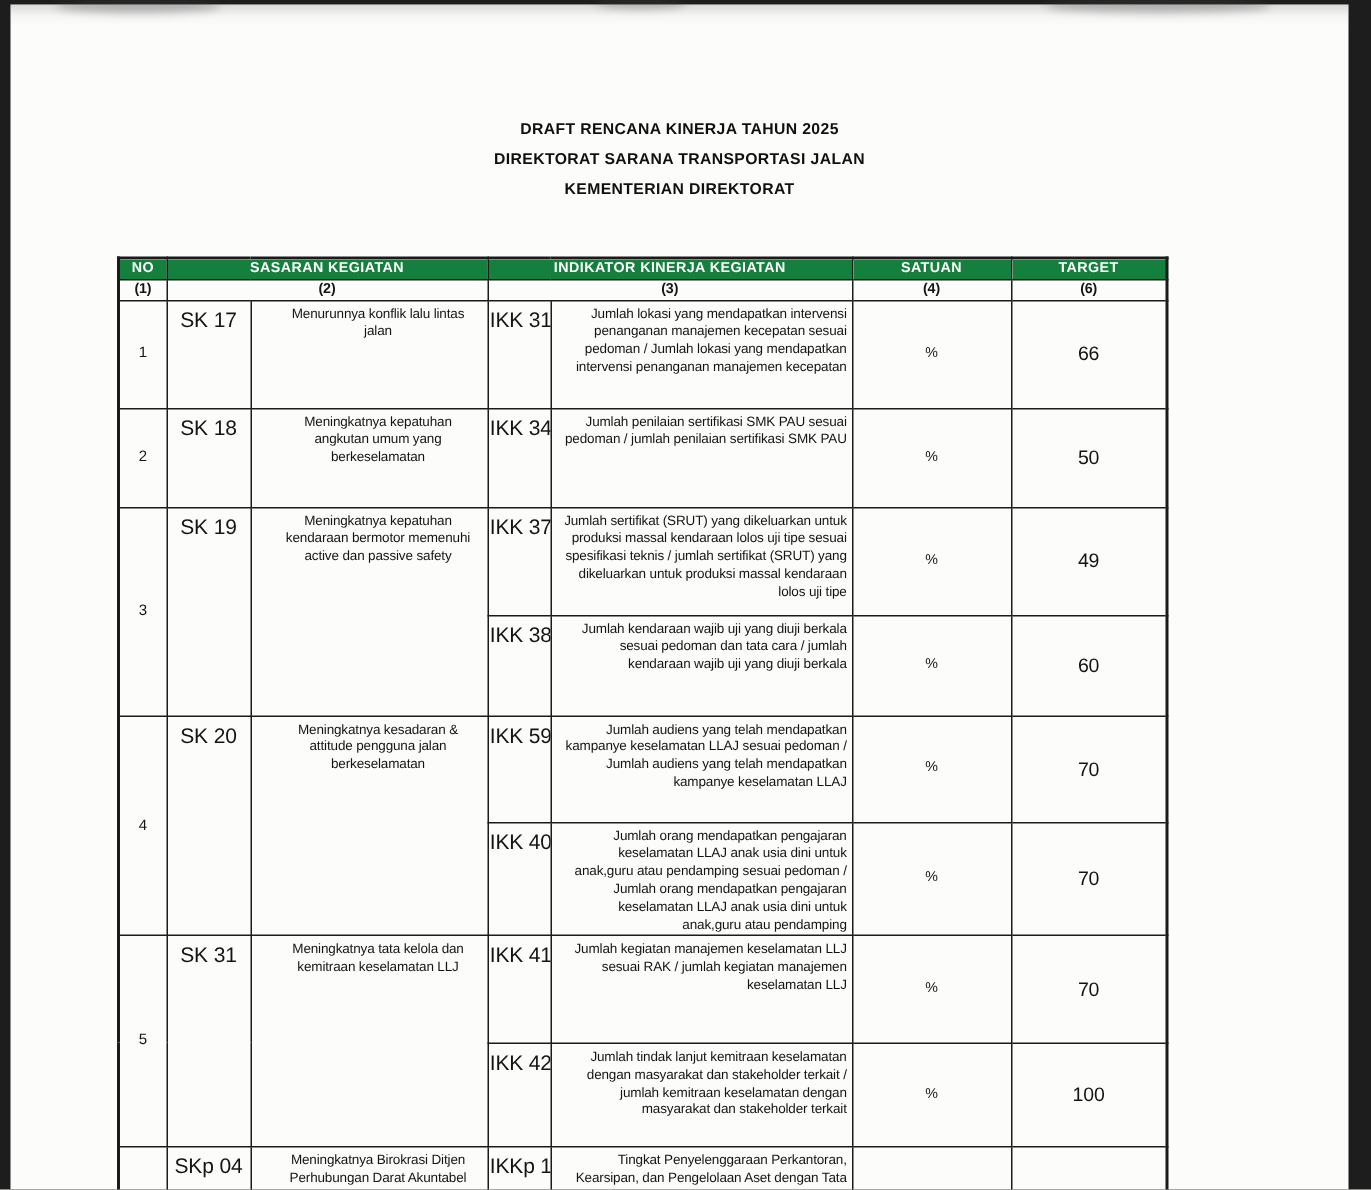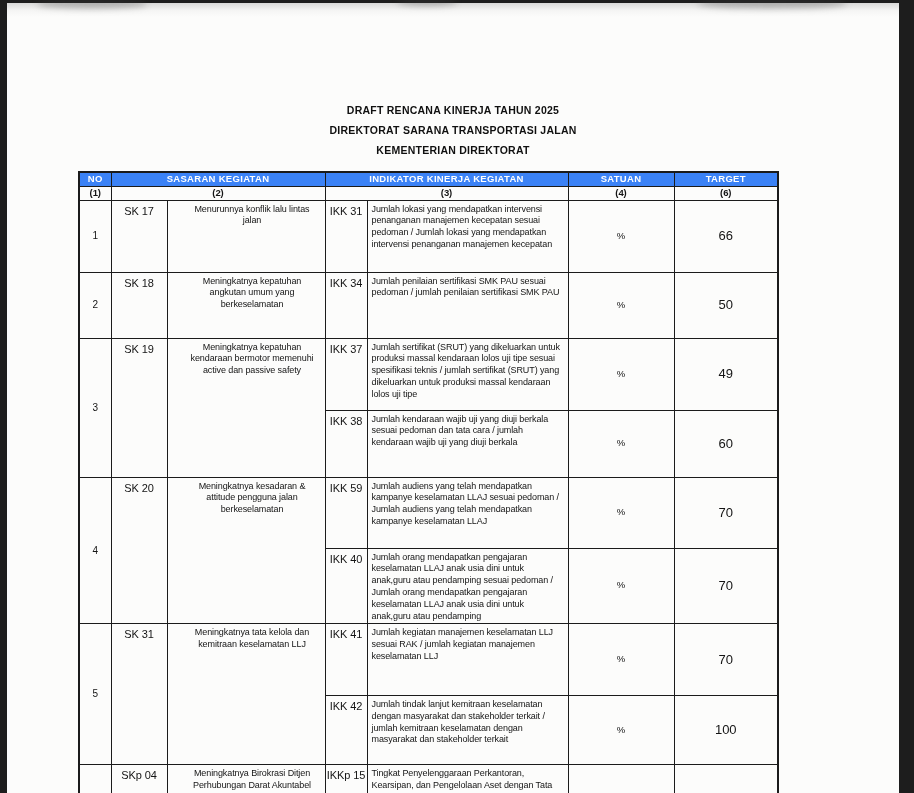--- a/index.html
+++ b/index.html
@@ -14,47 +14,47 @@
     position:absolute;left:7px;top:3px;width:892px;height:790px;
     background:#fcfcfb;color:#161616;
   }
   .page::before{ 
     content:"";position:absolute;left:0;top:0;right:0;height:14px;
     background:linear-gradient(180deg,rgba(90,90,90,0.22),rgba(120,120,120,0.05) 55%,transparent);
     pointer-events:none;
   }
   .smudge{position:absolute;background:rgba(70,70,70,0.30);filter:blur(3px);border-radius:50%;}
   .titles{
-    position:absolute;left:0;top:73px;width:892px;text-align:center;margin-top:24px;
+    position:absolute;left:0;top:73px;width:892px;text-align:center;
   }
   .title-line{
     height:20px;line-height:20px;font-weight:bold;font-size:10.5px;
     letter-spacing:0.25px;color:#101010;
   }
   table.kinerja{
     position:absolute;left:71px;top:168px;  
     border-collapse:collapse;table-layout:fixed;width:699px;
     font-size:9px;letter-spacing:-0.1px;line-height:1.32;color:#141414;
   }
   table.kinerja td,table.kinerja th{
     border:1px solid #1b1b1b;overflow:hidden;
   }
   table.kinerja{border:2px solid #1b1b1b;}
   tr.head th{
-    background:#3b82f6;color:#ffffff;font-weight:bold;font-size:9.5px;
+    background:#15803d;color:#ffffff;font-weight:bold;font-size:9.5px;
     letter-spacing:0.3px;height:13px;padding:0;text-align:center;vertical-align:middle;
   }
   tr.nums td{
     font-weight:bold;text-align:center;height:12px;padding:0;font-size:9.5px;
     vertical-align:middle;
   }
   td.no{vertical-align:middle;text-align:center;font-size:10px;}
-  td.code{vertical-align:top;text-align:center;padding-top:3px;font-size:11px;white-space:nowrap;}
+  td.code{vertical-align:top;text-align:center;padding-top:3px;font-size:14px;white-space:nowrap;}
   td.sasaran{vertical-align:top;text-align:center;padding:3px 5px 0 17px;}
-  td.ind{vertical-align:top;text-align:left;padding:3px 3px 0 4px;}
+  td.ind{vertical-align:top;text-align:right;padding:3px 3px 0 4px;}
   td.satuan{vertical-align:middle;text-align:center;font-size:9.5px;}
   td.target{vertical-align:middle;text-align:center;font-size:13px;}
 </style>
 </head>
 <body>
 
 <div class="screen">
   <div class="page">
     <div class="smudge" style="left:30px;top:-4px;width:110px;height:10px;"></div>
     <div class="smudge" style="left:690px;top:-5px;width:150px;height:11px;"></div>

